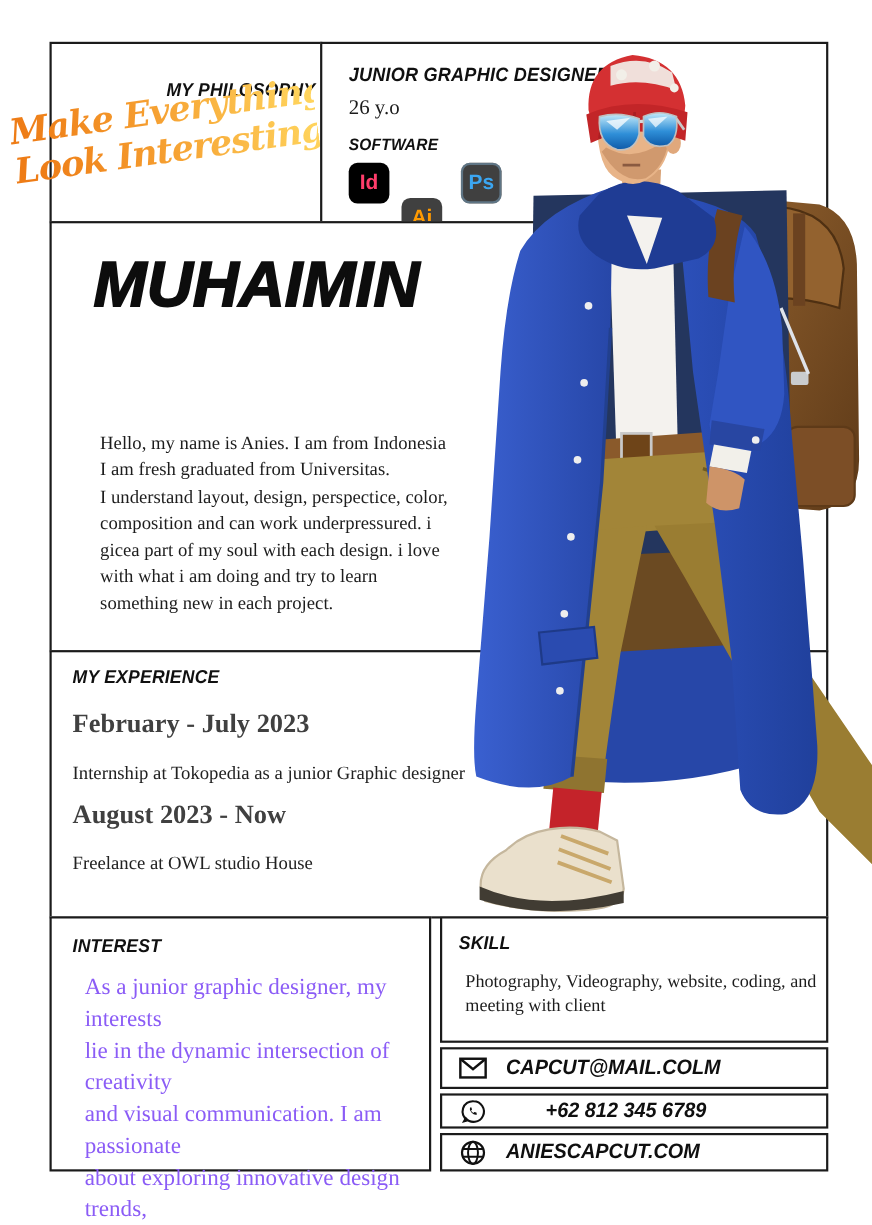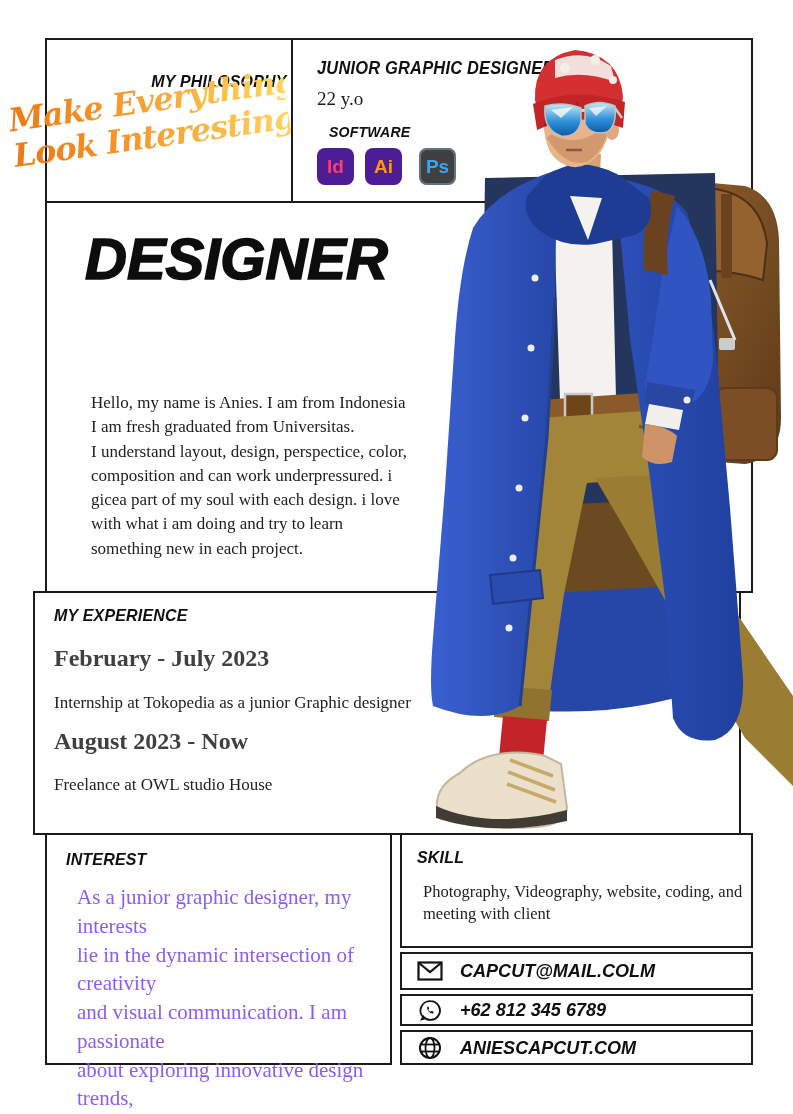--- a/index.html
+++ b/index.html
@@ -30,21 +30,21 @@
     background:linear-gradient(78deg, #ee7c16 8%, #f59c2e 45%, #ffd35c 95%);
     -webkit-background-clip:text; background-clip:text; color:transparent;
     z-index:3; letter-spacing:-1px; white-space:nowrap;
   }
 
   
   .title-line { position:absolute; left:24px; top:18px; }
   .title-line .h-label { font-size:17.5px; }
   .age-line { position:absolute; left:24px; top:48px;
     font-family:"Liberation Serif", serif; font-size:19px; color:#1c1c1c; }
-  .software-line { position:absolute; left:36px; top:83px; }
+  .software-line { position:absolute; left:24px; top:83px; }
   .software-line .h-label { font-size:15px; }
   .sw-row { position:absolute; left:24px; top:108px; display:flex; gap:11px; }
   .sw-icon {
     width:37px; height:37px; border-radius:8px;
     display:flex; align-items:center; justify-content:center;
     font-weight:700; font-size:19px; font-family:"Liberation Sans",sans-serif;
   }
   .sw-icon.ps { box-shadow:inset 0 0 0 2px rgba(120,160,190,.55); }
   .sw-icon:nth-child(3) { margin-left:6px; }
 
@@ -108,45 +108,45 @@
   </div>
   <div class="script-text">
     <div>Make Everything</div>
     <div>Look Interesting</div>
   </div>
 
   <div class="box" style="left:291px; top:38px; width:462px; height:165px;">
     <div class="title-line">
       <span class="h-label">JUNIOR GRAPHIC DESIGNER</span>
     </div>
-    <div class="age-line">22 y.o</div>
+    <div class="age-line">26 y.o</div>
     <div class="software-line">
       <span class="h-label">SOFTWARE</span>
     </div>
     <div class="sw-row">
-      <div class="sw-icon" style="background: #4c1d95; color: rgb(255, 61, 107);">Id</div>
-      <div class="sw-icon" style="background: #4c1d95; color: rgb(255, 154, 0);">Ai</div>
+      <div class="sw-icon" style="background: #000000; color: rgb(255, 61, 107);">Id</div>
+      <div class="sw-icon" style="background: #404040; color: rgb(255, 154, 0); margin-top: 32px;">Ai</div>
       <div class="sw-icon ps" style="background: #404040; color: rgb(59, 166, 242);">Ps</div>
     </div>
   </div>
 
   <div class="box" style="left:45px; top:201px; width:708px; height:392px;">
     <div class="big-name">
-      <div>DESIGNER</div>
+      <div>MUHAIMIN</div>
     </div>
     <div class="bio">Hello, my name is Anies. I am from Indonesia
 I am fresh graduated from Universitas.
 I understand layout, design, perspectice, color,
 composition and can work underpressured. i
 gicea part of my soul with each design. i love
 with what i am doing and try to learn
 something new in each project.</div>
   </div>
 
-  <div class="box" style="left:33px; top:591px; width:708px; height:244px;">
+  <div class="box" style="left:45px; top:591px; width:708px; height:244px;">
     <div class="exp-head">
       <span class="h-label">MY EXPERIENCE</span>
     </div>
     <div class="exp-period p1">February - July 2023</div>
     <div class="exp-desc d1">Internship at Tokopedia as a junior Graphic designer</div>
     <div class="exp-period p2">August 2023 - Now</div>
     <div class="exp-desc d2">Freelance at OWL studio House</div>
   </div>
 
   <div class="box" style="left:45px; top:833px; width:347px; height:232px;">
@@ -172,21 +172,21 @@
   <div class="box contact-row" style="left:400px; top:952px; width:353px; height:38px;">
     <span class="contact-icon">
       <svg width="26" height="20" viewBox="0 0 26 20">
         <rect x="1.5" y="1.5" width="23" height="17" fill="none" stroke="#111" stroke-width="2.2"></rect>
         <path d="M2 2 L13 11 L24 2" fill="none" stroke="#111" stroke-width="2.2"></path>
       </svg>
     </span>
     <span class="contact-value">CAPCUT@MAIL.COLM</span>
   </div>
 
-  <div class="box contact-row" style="left:400px; top:994px; width:353px; height:32px;">
+  <div class="box contact-row" style="left:400px; top:994px; width:353px; height:32px;gap:36px;">
     <span class="contact-icon">
       <svg width="23" height="23" viewBox="0 0 24 24">
         <path d="M12 2.2 A 9.8 9.8 0 1 1 4.6 18.4 L 3 21.2 L 6.2 20.3 A 9.8 9.8 0 0 1 12 2.2 Z" fill="none" stroke="#111" stroke-width="2"></path>
         <path d="M8.6 8.2 q-.9 2.6 1.6 5 t5 1.6 l-.5-2-2-.4-.9.9q-1.7-.8-2.2-2.2l.9-.9-.4-2 Z" fill="#111"></path>
       </svg>
     </span>
     <span class="contact-value">+62 812 345 6789</span>
   </div>
 
   <div class="box contact-row" style="left:400px; top:1030px; width:353px; height:35px;">

